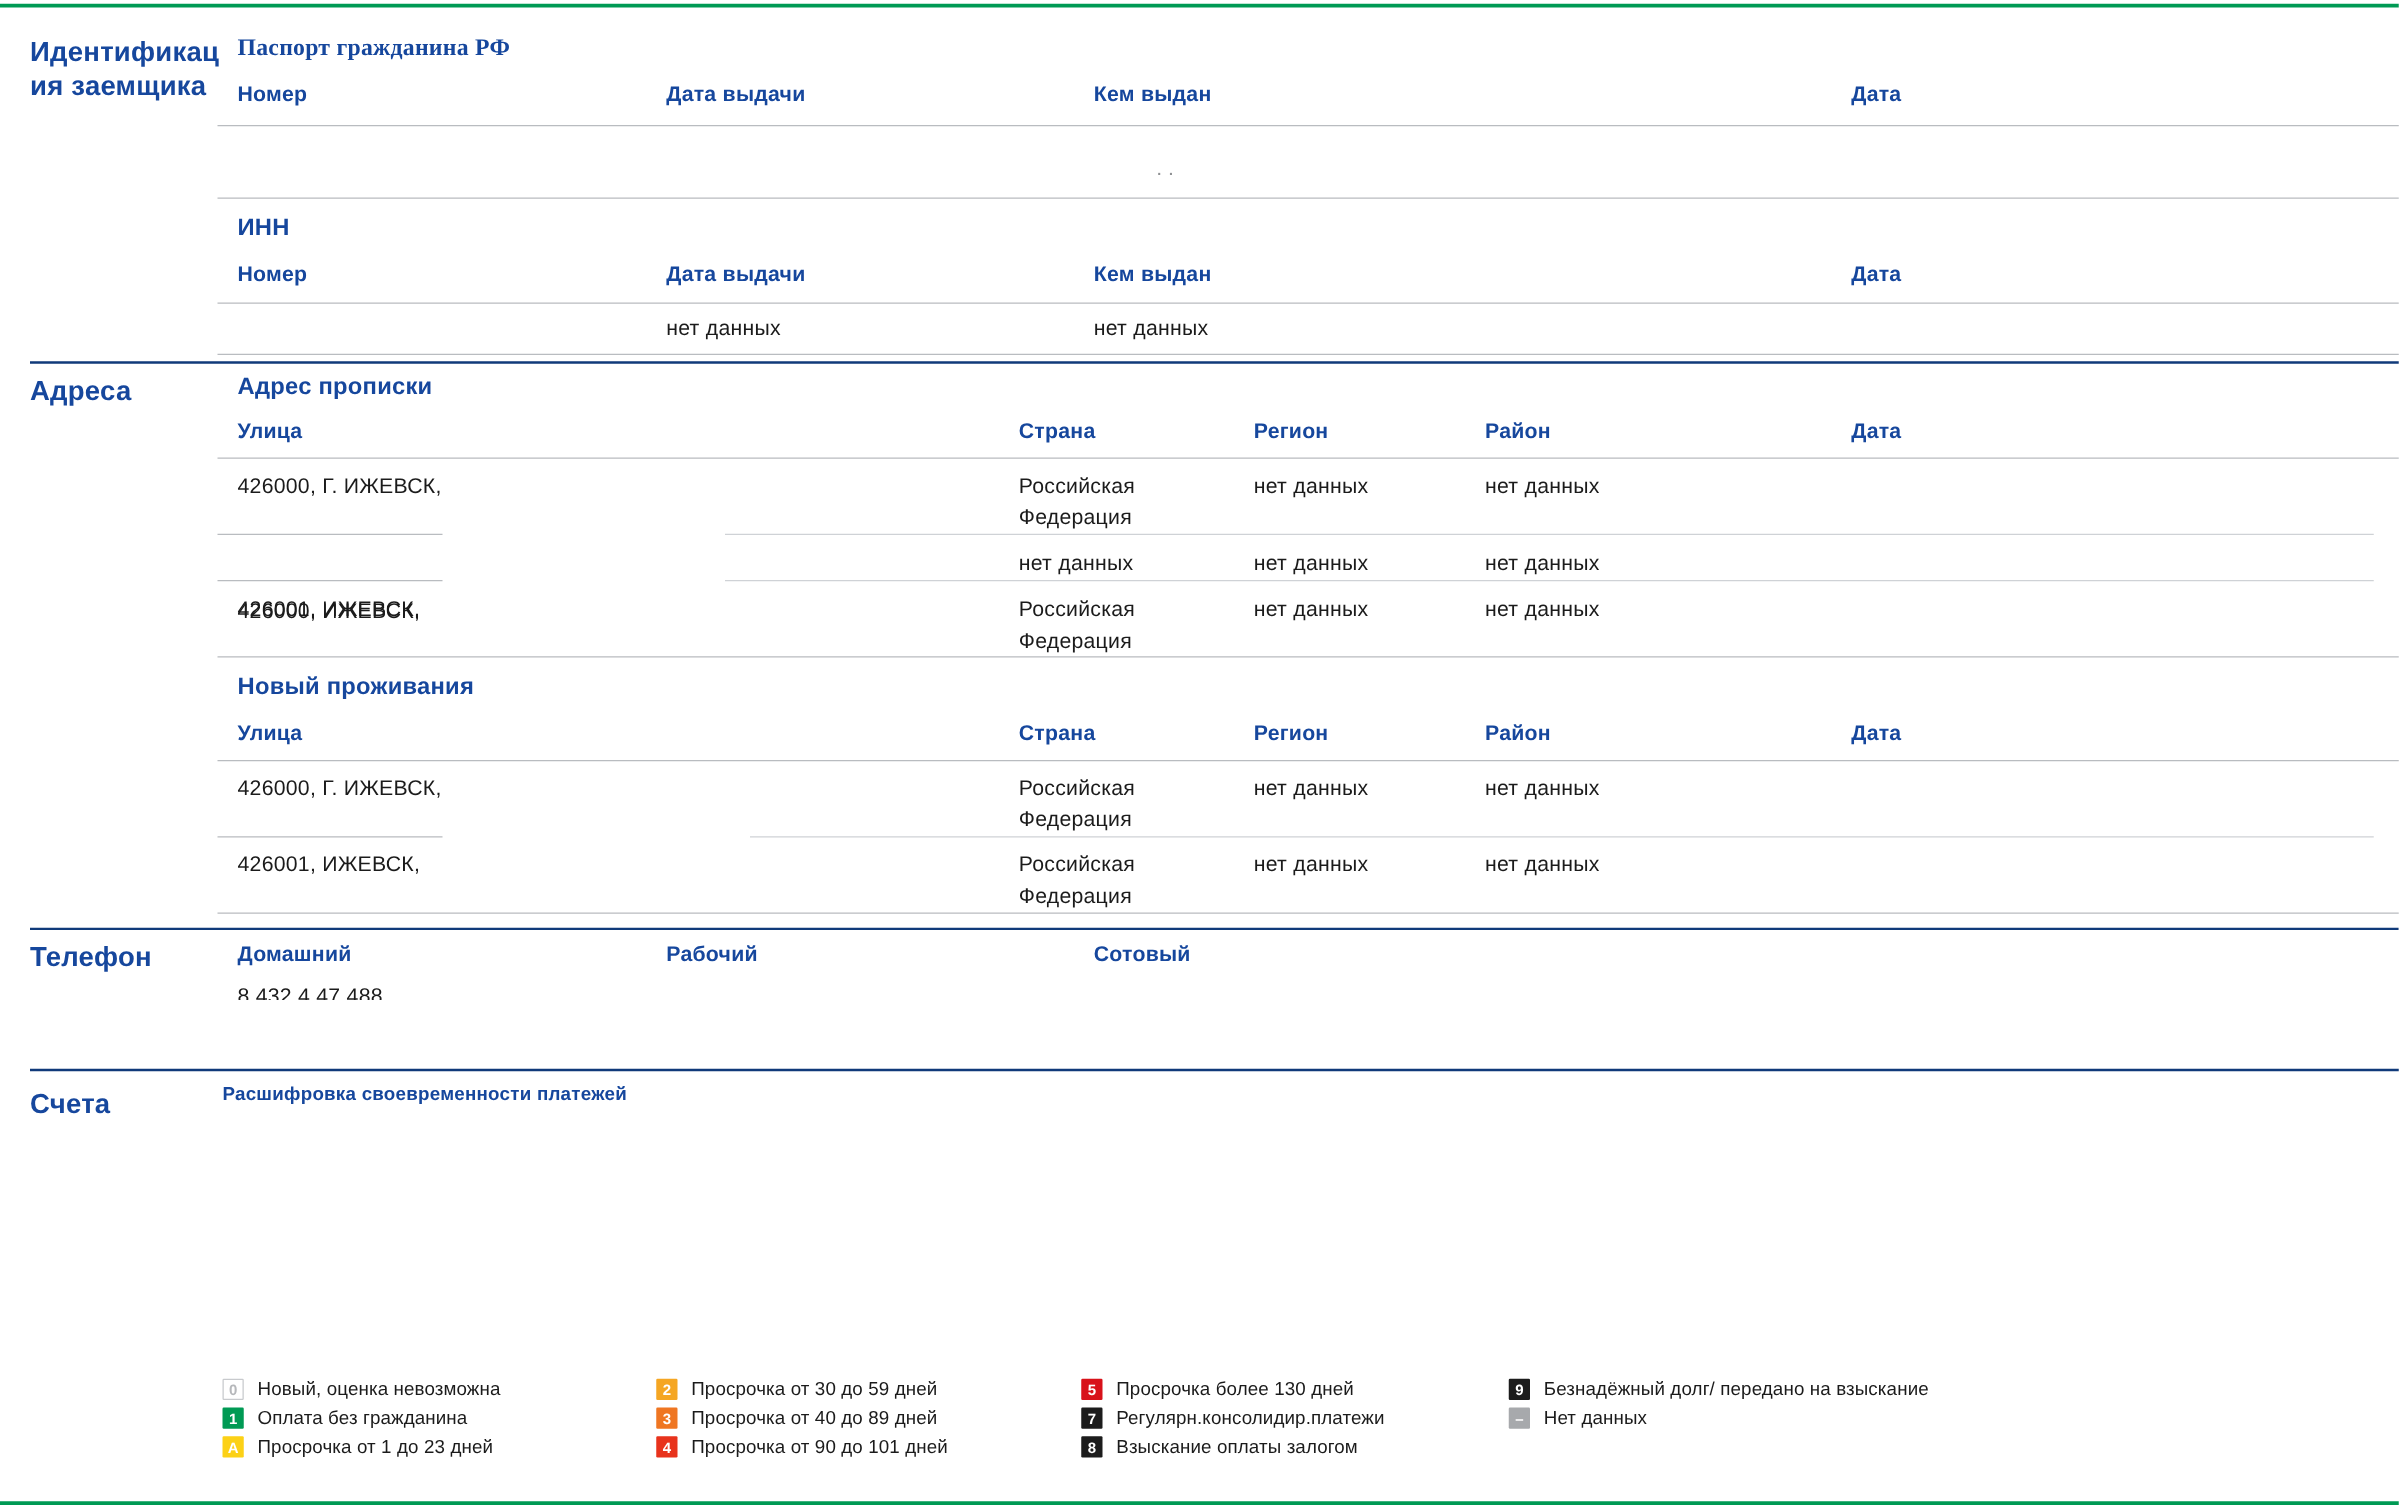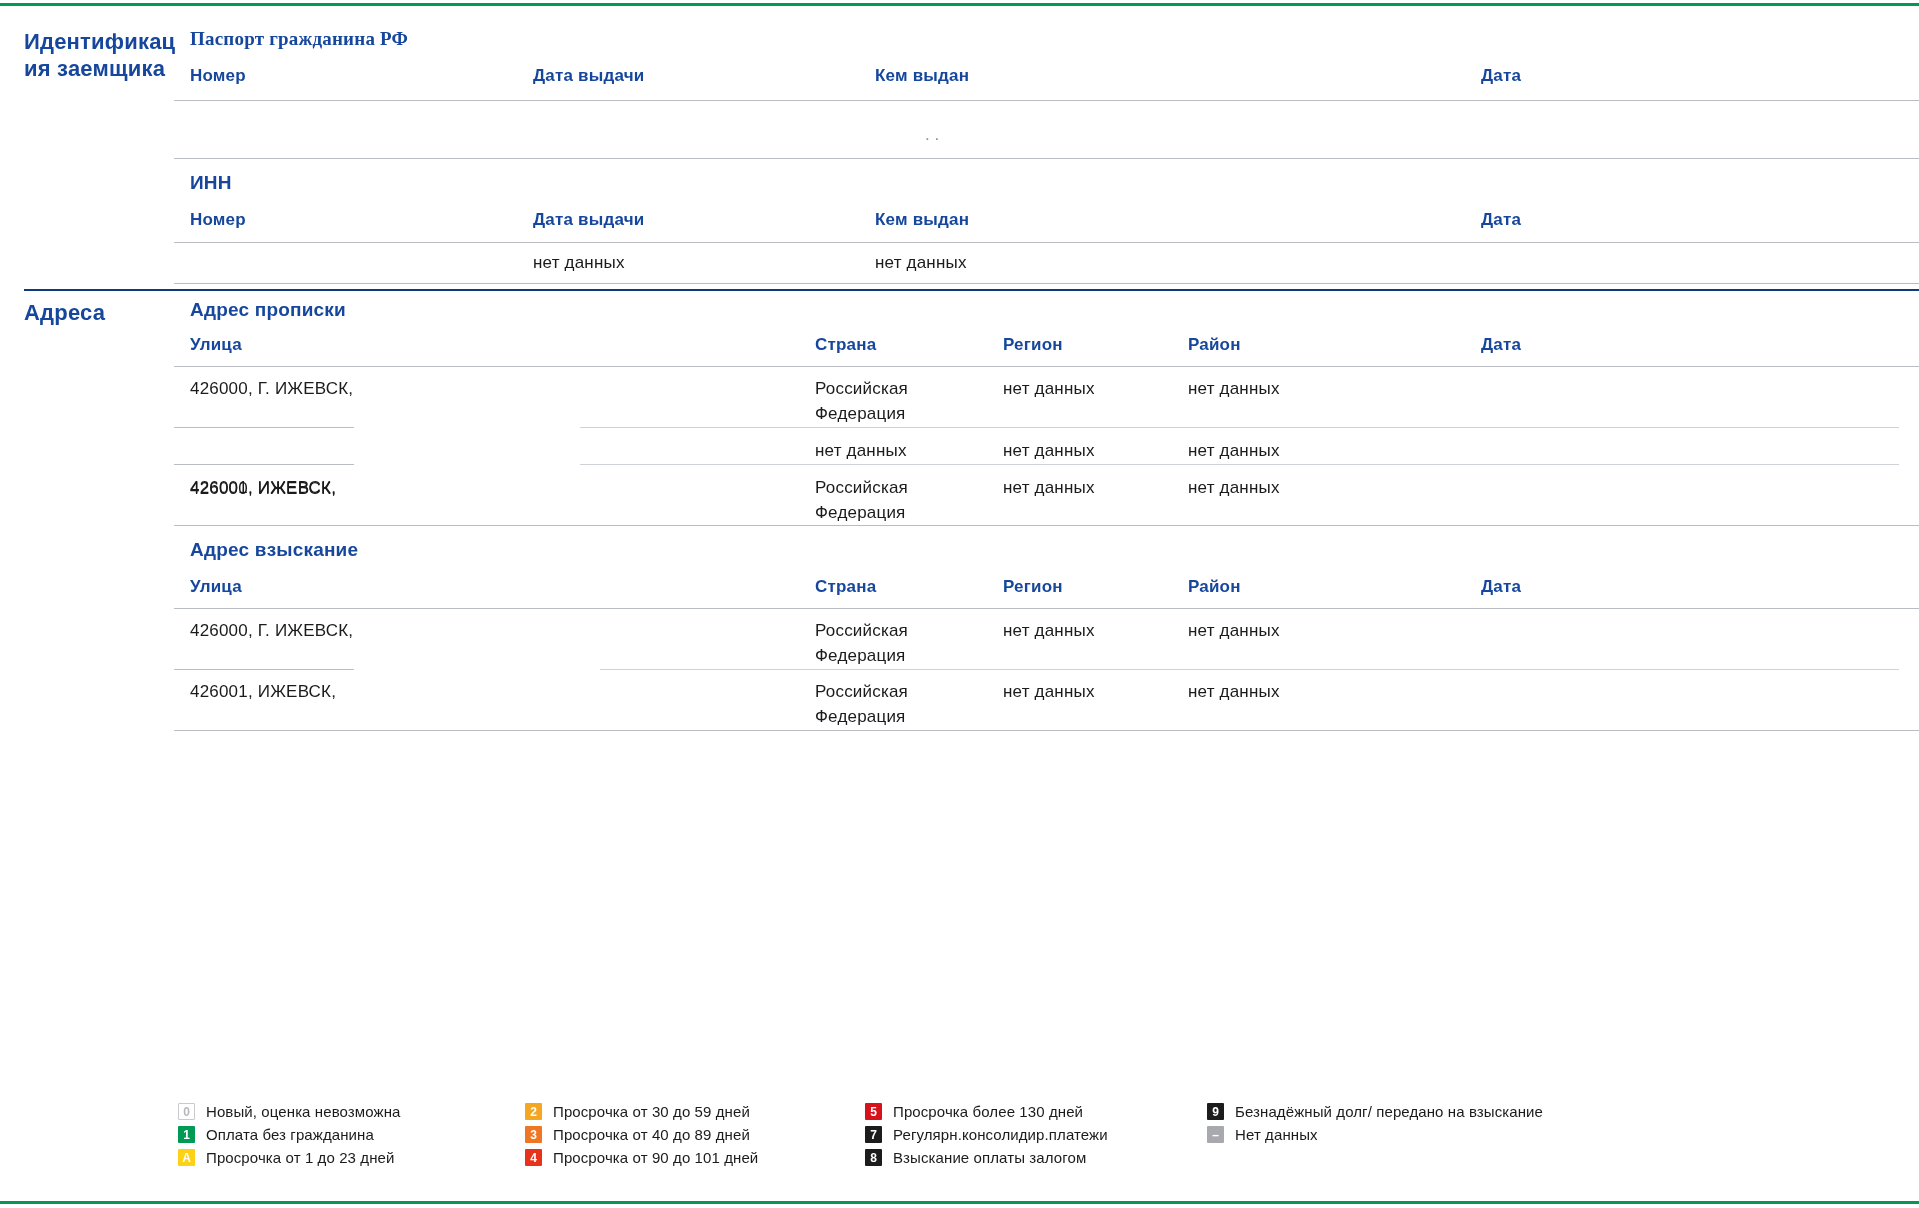--- a/index.html
+++ b/index.html
@@ -233,21 +233,21 @@
 
     <div class="cell" style="left:190px;top:186px;">426001, ИЖЕВСК,</div>
     <div class="cell" style="left:815px;top:186px;">Российская
 Федерация</div>
     <div class="cell" style="left:1003px;top:186px;">нет данных</div>
     <div class="cell" style="left:1188px;top:186px;">нет данных</div>
     <div class="cell" style="left:1481px;top:186px;"></div>
 
     <div class="hline" style="left:174px;right:0;top:236px;"></div>
 
-    <div class="block-title" style="left:190px;top:250px;">Адрес взыскание</div>
+    <div class="block-title" style="left:190px;top:250px;">Новый проживания</div>
 
     <div class="col-head" style="left:190px;top:288px;">Улица</div>
     <div class="col-head" style="left:815px;top:288px;">Страна</div>
     <div class="col-head" style="left:1003px;top:288px;">Регион</div>
     <div class="col-head" style="left:1188px;top:288px;">Район</div>
     <div class="col-head" style="left:1481px;top:288px;">Дата</div>
 
     <div class="hline" style="left:174px;right:0;top:319px;"></div>
 
     <div class="cell" style="left:190px;top:329px;">426000, Г. ИЖЕВСК,</div>
@@ -263,21 +263,41 @@
     <div class="cell" style="left:190px;top:390px;">426001, ИЖЕВСК,</div>
     <div class="cell" style="left:815px;top:390px;">Российская
 Федерация</div>
     <div class="cell" style="left:1003px;top:390px;">нет данных</div>
     <div class="cell" style="left:1188px;top:390px;">нет данных</div>
     <div class="cell" style="left:1481px;top:390px;"></div>
 
     <div class="hline" style="left:174px;right:0;top:441px;"></div>
   </div>
 
-
+  <div class="section clip-box" style="top:742px;height:58px;">
+    <div class="section-rule" style="top:0;"></div>
+
+    <div class="sec-label" style="top:10px;">Телефон</div>
+
+    <div class="col-head" style="left:190px;top:12px;">Домашний</div>
+    <div class="col-head" style="left:533px;top:12px;">Рабочий</div>
+    <div class="col-head" style="left:875px;top:12px;">Сотовый</div>
+
+    <div class="cell" style="left:190px;top:42px;">8 432 4 47 488</div>
+    <div class="cell" style="left:533px;top:42px;"></div>
+    <div class="cell" style="left:875px;top:42px;"></div>
+  </div>
+
+  <div class="section" style="top:855px;height:340px;">
+    <div class="section-rule" style="top:0;"></div>
+
+    <div class="sec-label" style="top:14px;">Счета</div>
+
+    <div class="legend-title" style="left:178px;top:12px;">Расшифровка своевременности платежей</div>
+  </div>
 
   <div class="legend-col" style="left:178px;">
     <div class="legend-row">
       <span class="legend-badge outline" style="background:#ffffff;">0</span>
       <span class="legend-text">Новый, оценка невозможна</span>
     </div>
     <div class="legend-row">
       <span class="legend-badge" style="background:#009a54;">1</span>
       <span class="legend-text">Оплата без гражданина</span>
     </div>

